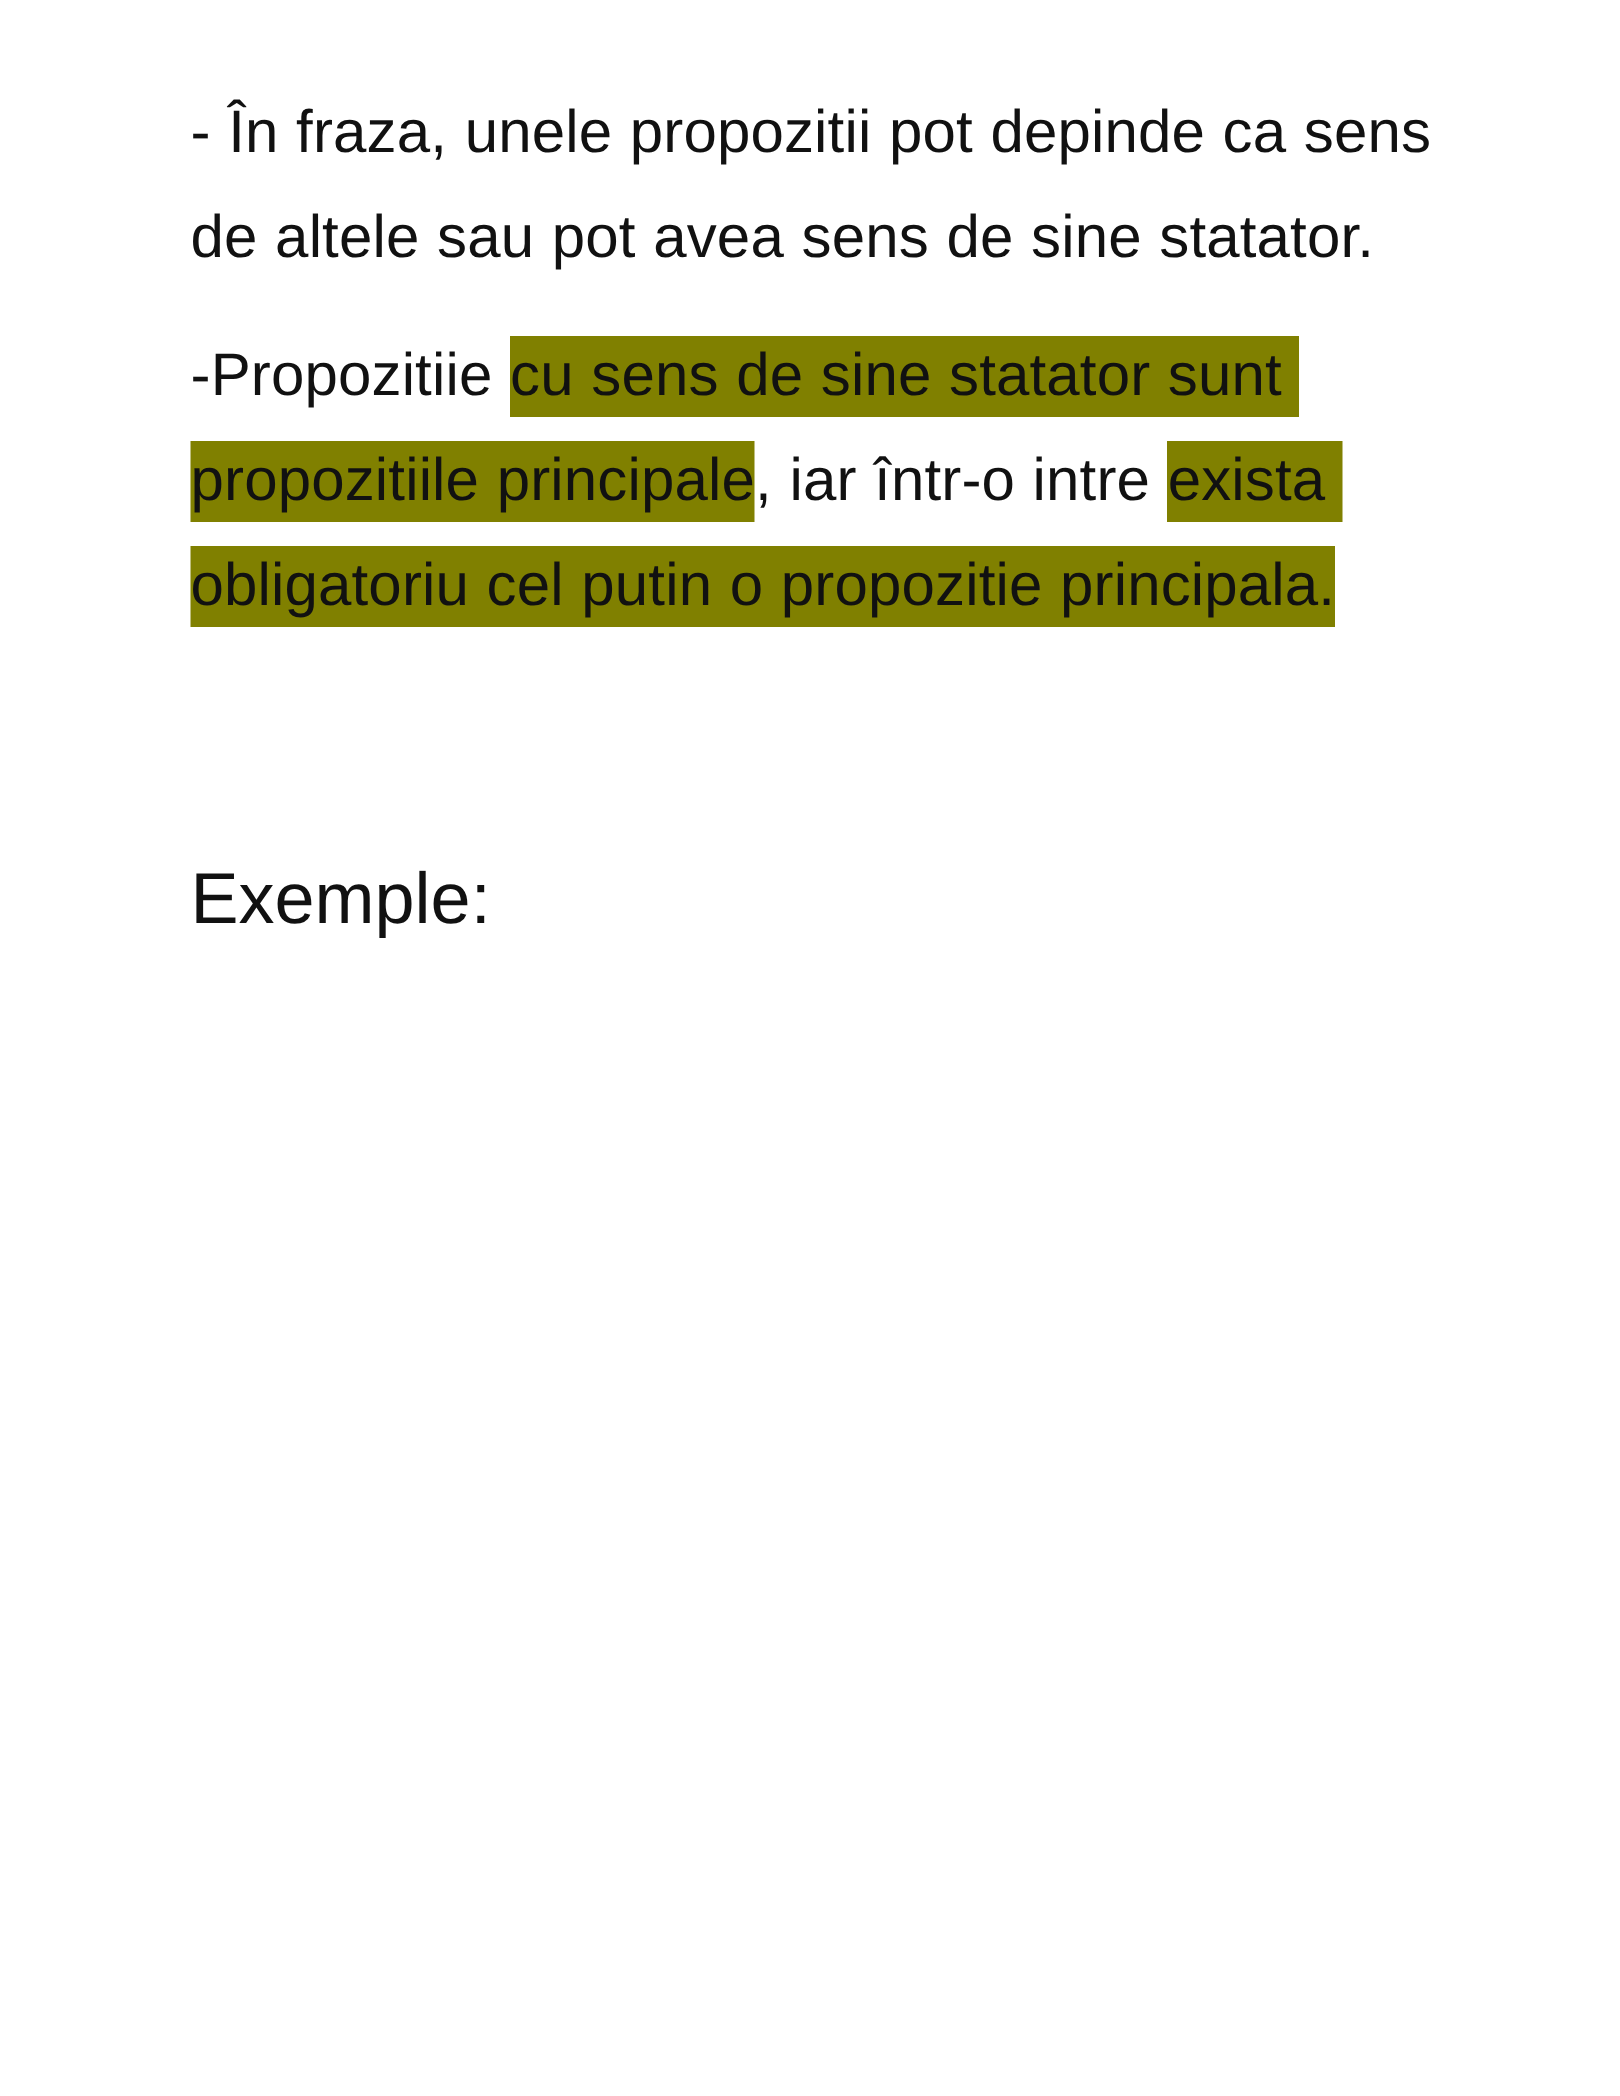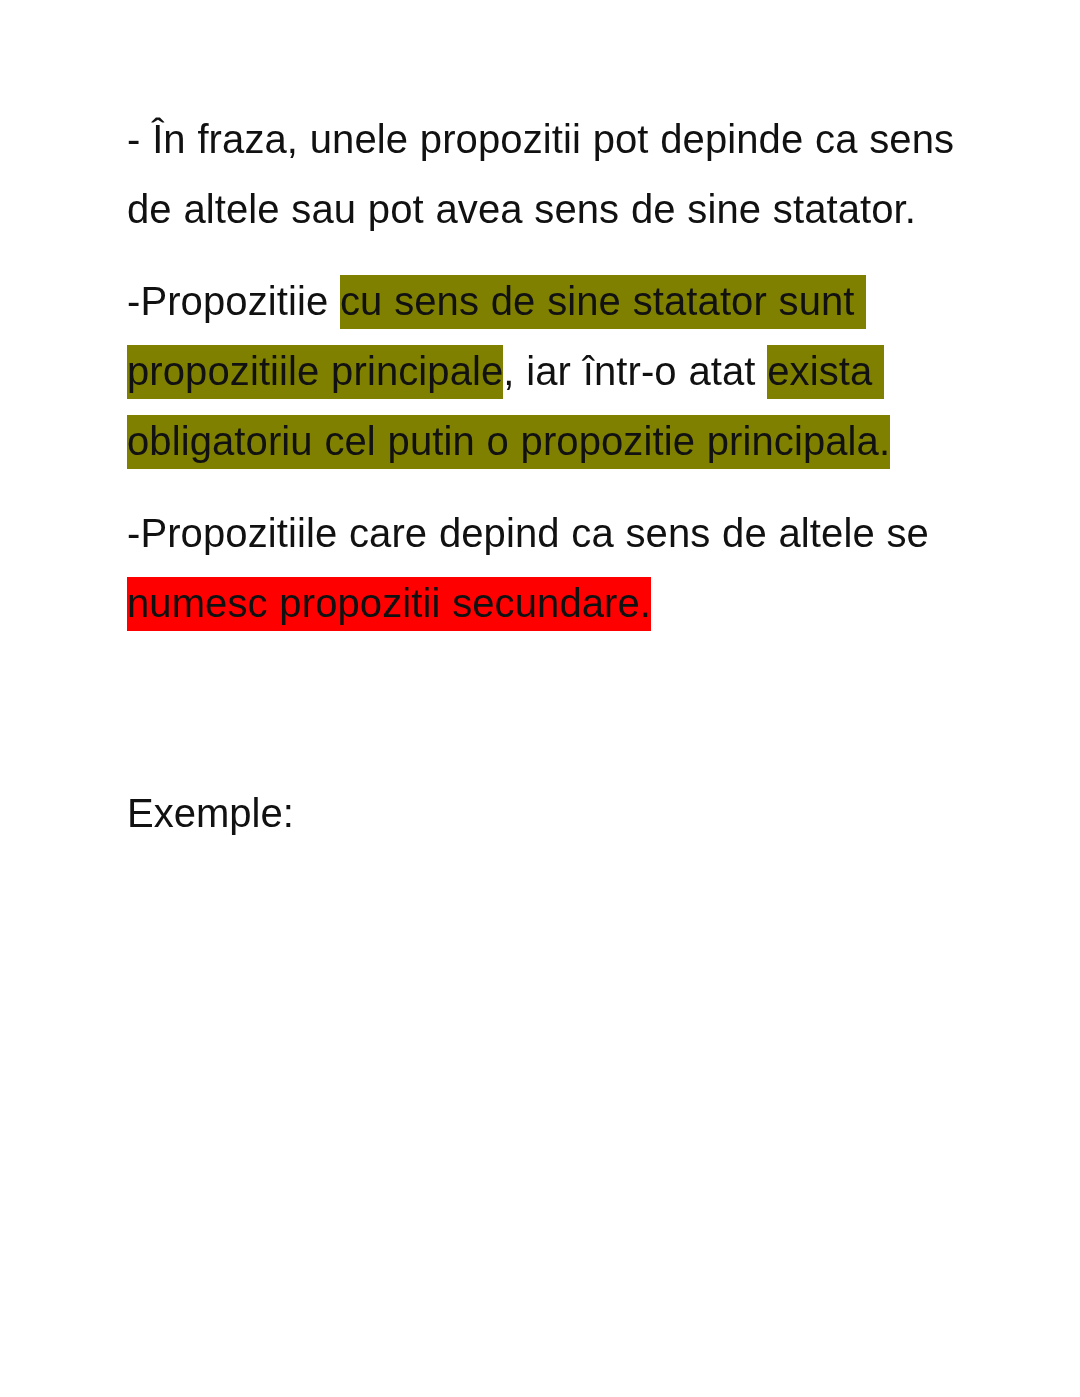--- a/index.html
+++ b/index.html
@@ -13,21 +13,21 @@
     font-family: "Liberation Sans", sans-serif;
     color: #111111;
     overflow: hidden;
   }
   .page {
     position: relative;
     width: 1080px;
     height: 1397px;
     background: #ffffff;
     box-sizing: border-box;
-    padding: 104px 120px 0 127px;
+    padding: 53px 120px 0 127px;
     border-radius: 32px;
   }
   .doc-body {
     width: 840px;
   }
   .para {
     margin: 0 0 22px 0;
     font-size: 40px;
     line-height: 70px;
     font-weight: 400;
@@ -51,37 +51,36 @@
     color: #111111;
     box-decoration-break: clone;
     -webkit-box-decoration-break: clone;
     padding: 4px 0 6px 0;
   }
   .spacer-block {
     height: 118px;
   }
   .exemple {
     margin: 0;
-    font-size: 40px;
+    font-size: 48px;
     line-height: 70px;
     font-weight: 400;
     color: #111111;
   }
 </style>
 </head>
 <body>
 
 <div class="page">
   <div class="doc-body">
 
     <p class="para"><span>- În fraza, unele propozitii pot depinde ca sens de altele sau pot avea sens de sine statator.</span></p>
 
-    <p class="para"><span>-Propozitiie </span><span class="hl-olive">cu sens de sine statator sunt propozitiile principale</span><span>, iar într-o atat </span><span class="hl-olive">exista obligatoriu cel putin o propozitie principala.</span></p>
+    <p class="para"><span>-Propozitiie </span><span class="hl-olive">cu sens de sine statator sunt propozitiile principale</span><span>, iar într-o intre </span><span class="hl-olive">exista obligatoriu cel putin o propozitie principala.</span></p>
 
-    <p class="para"><span>-Propozitiile care depind ca sens de altele se </span><span class="hl-red">numesc propozitii secundare.</span></p>
 
 
     <div class="spacer-block"></div>
 
     <p class="exemple">Exemple:</p>
 
   </div>
 </div>
 
 </body></html>

